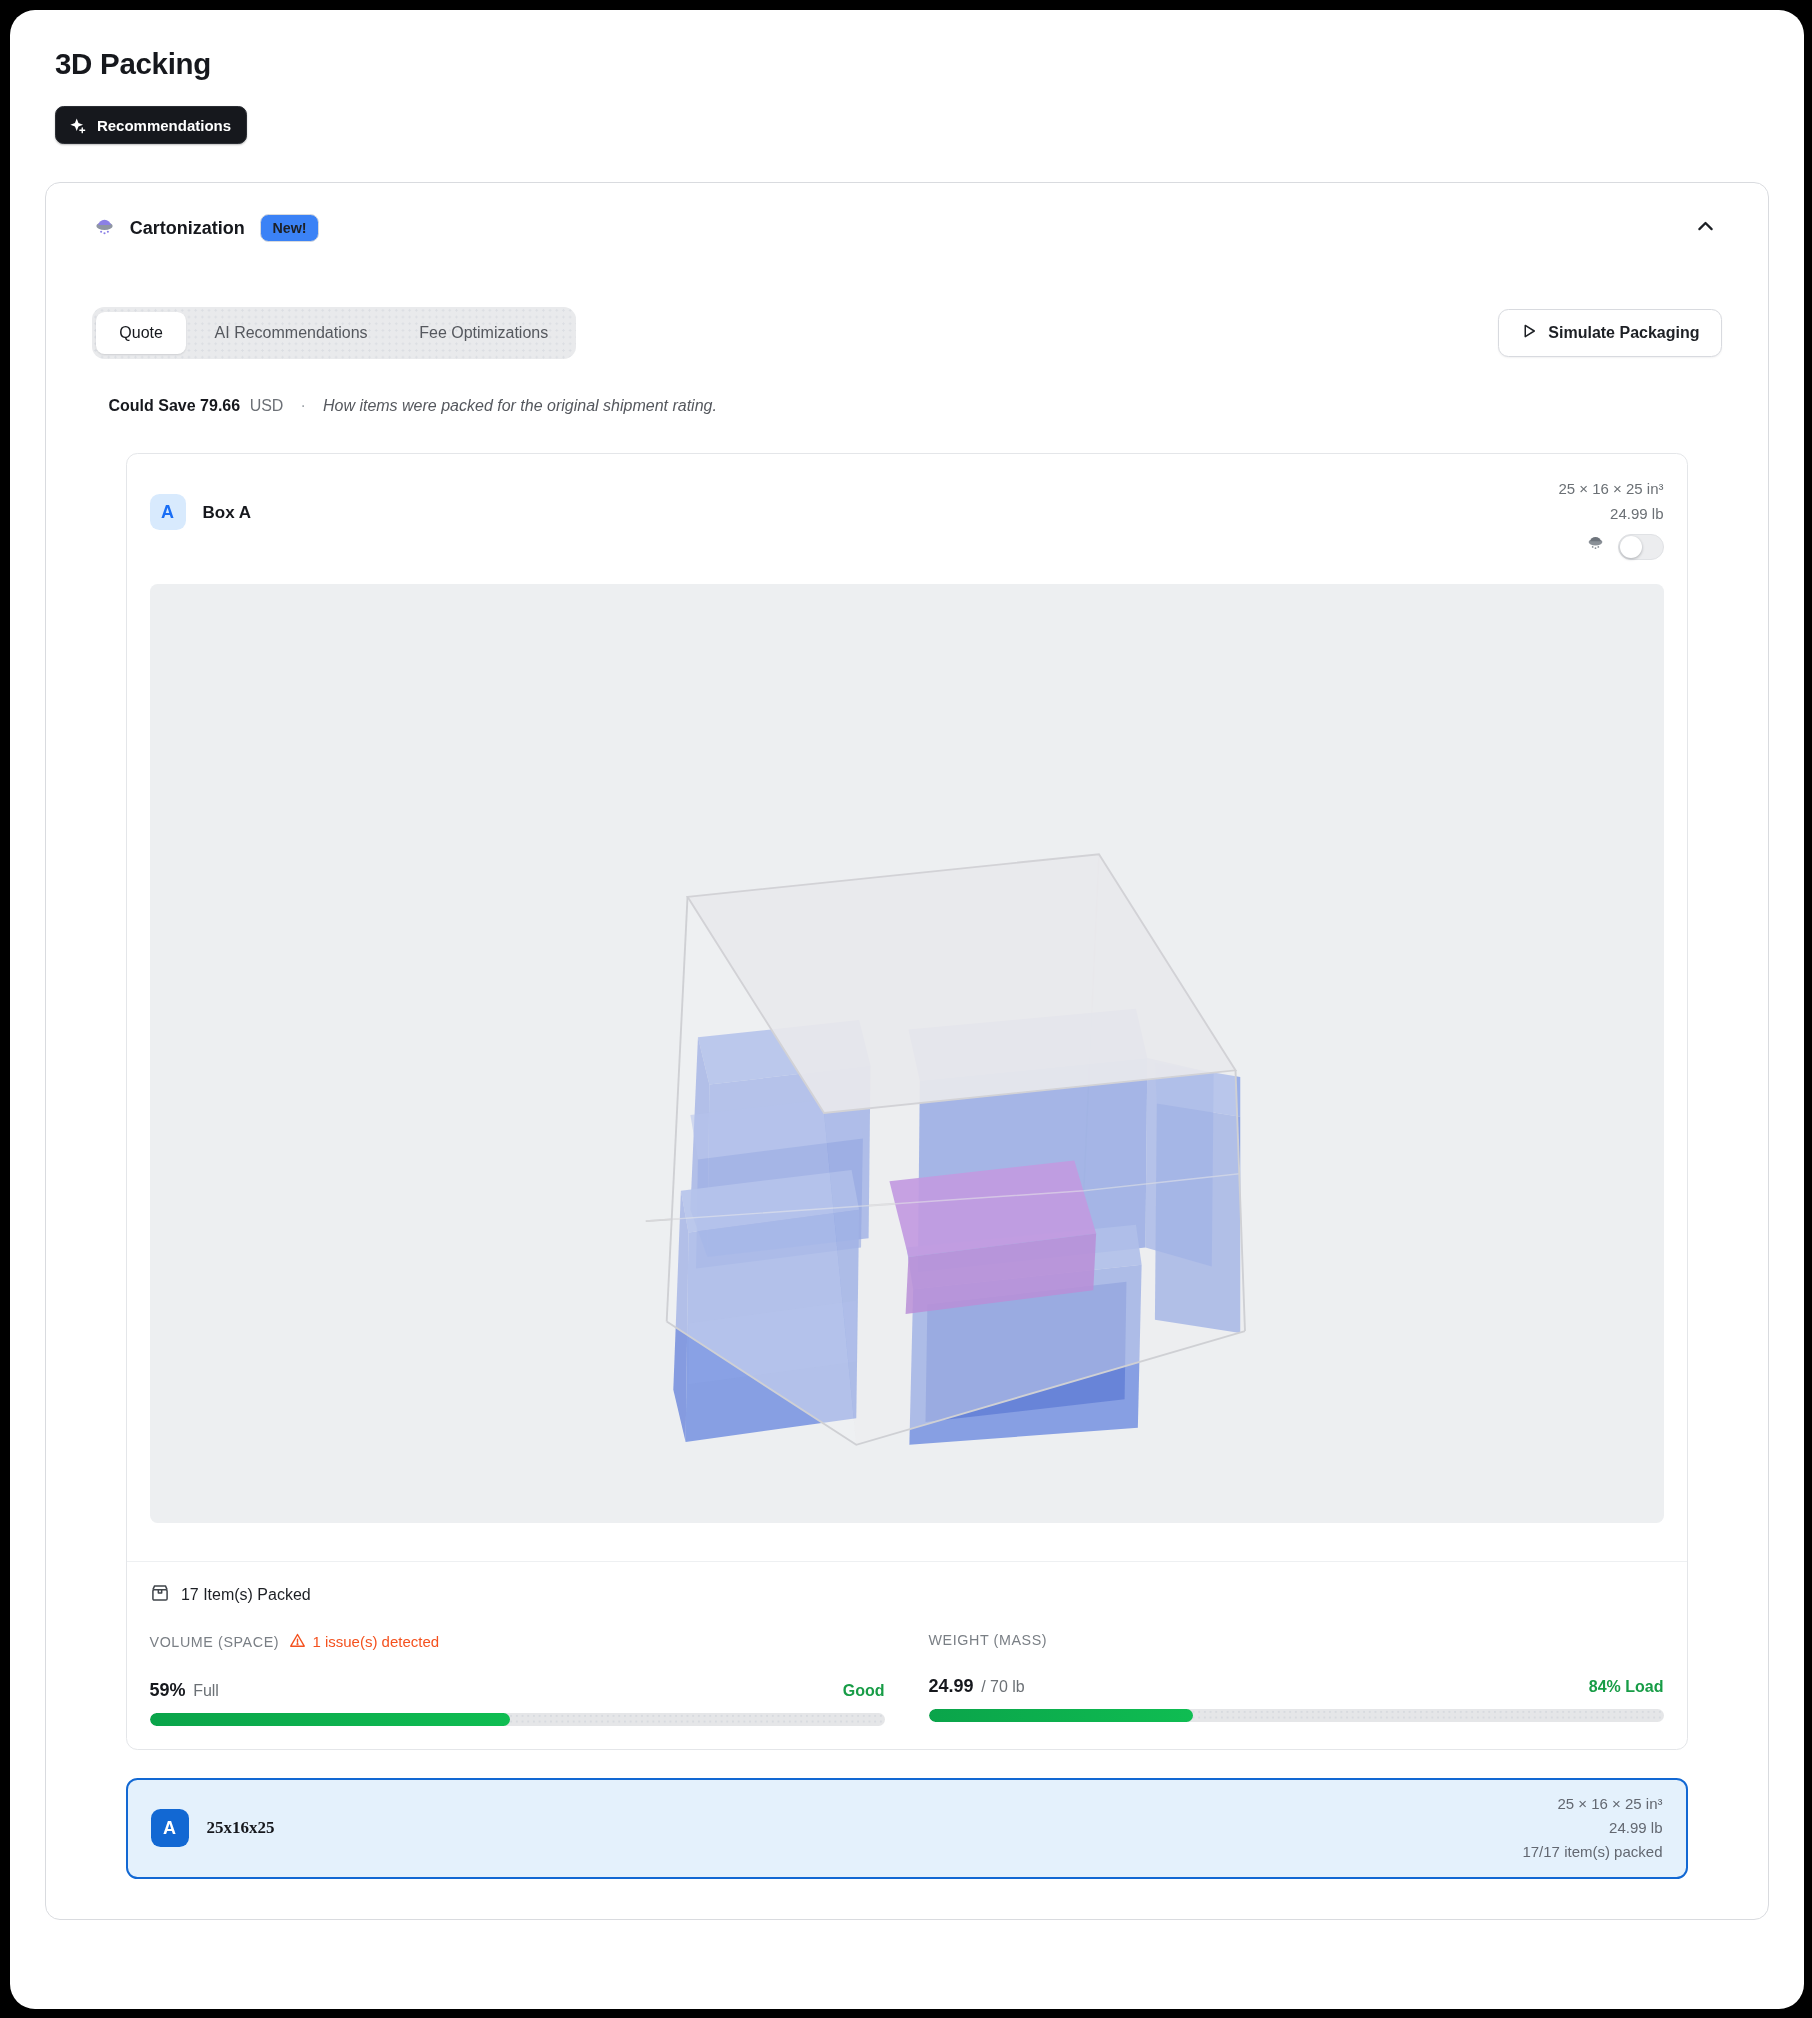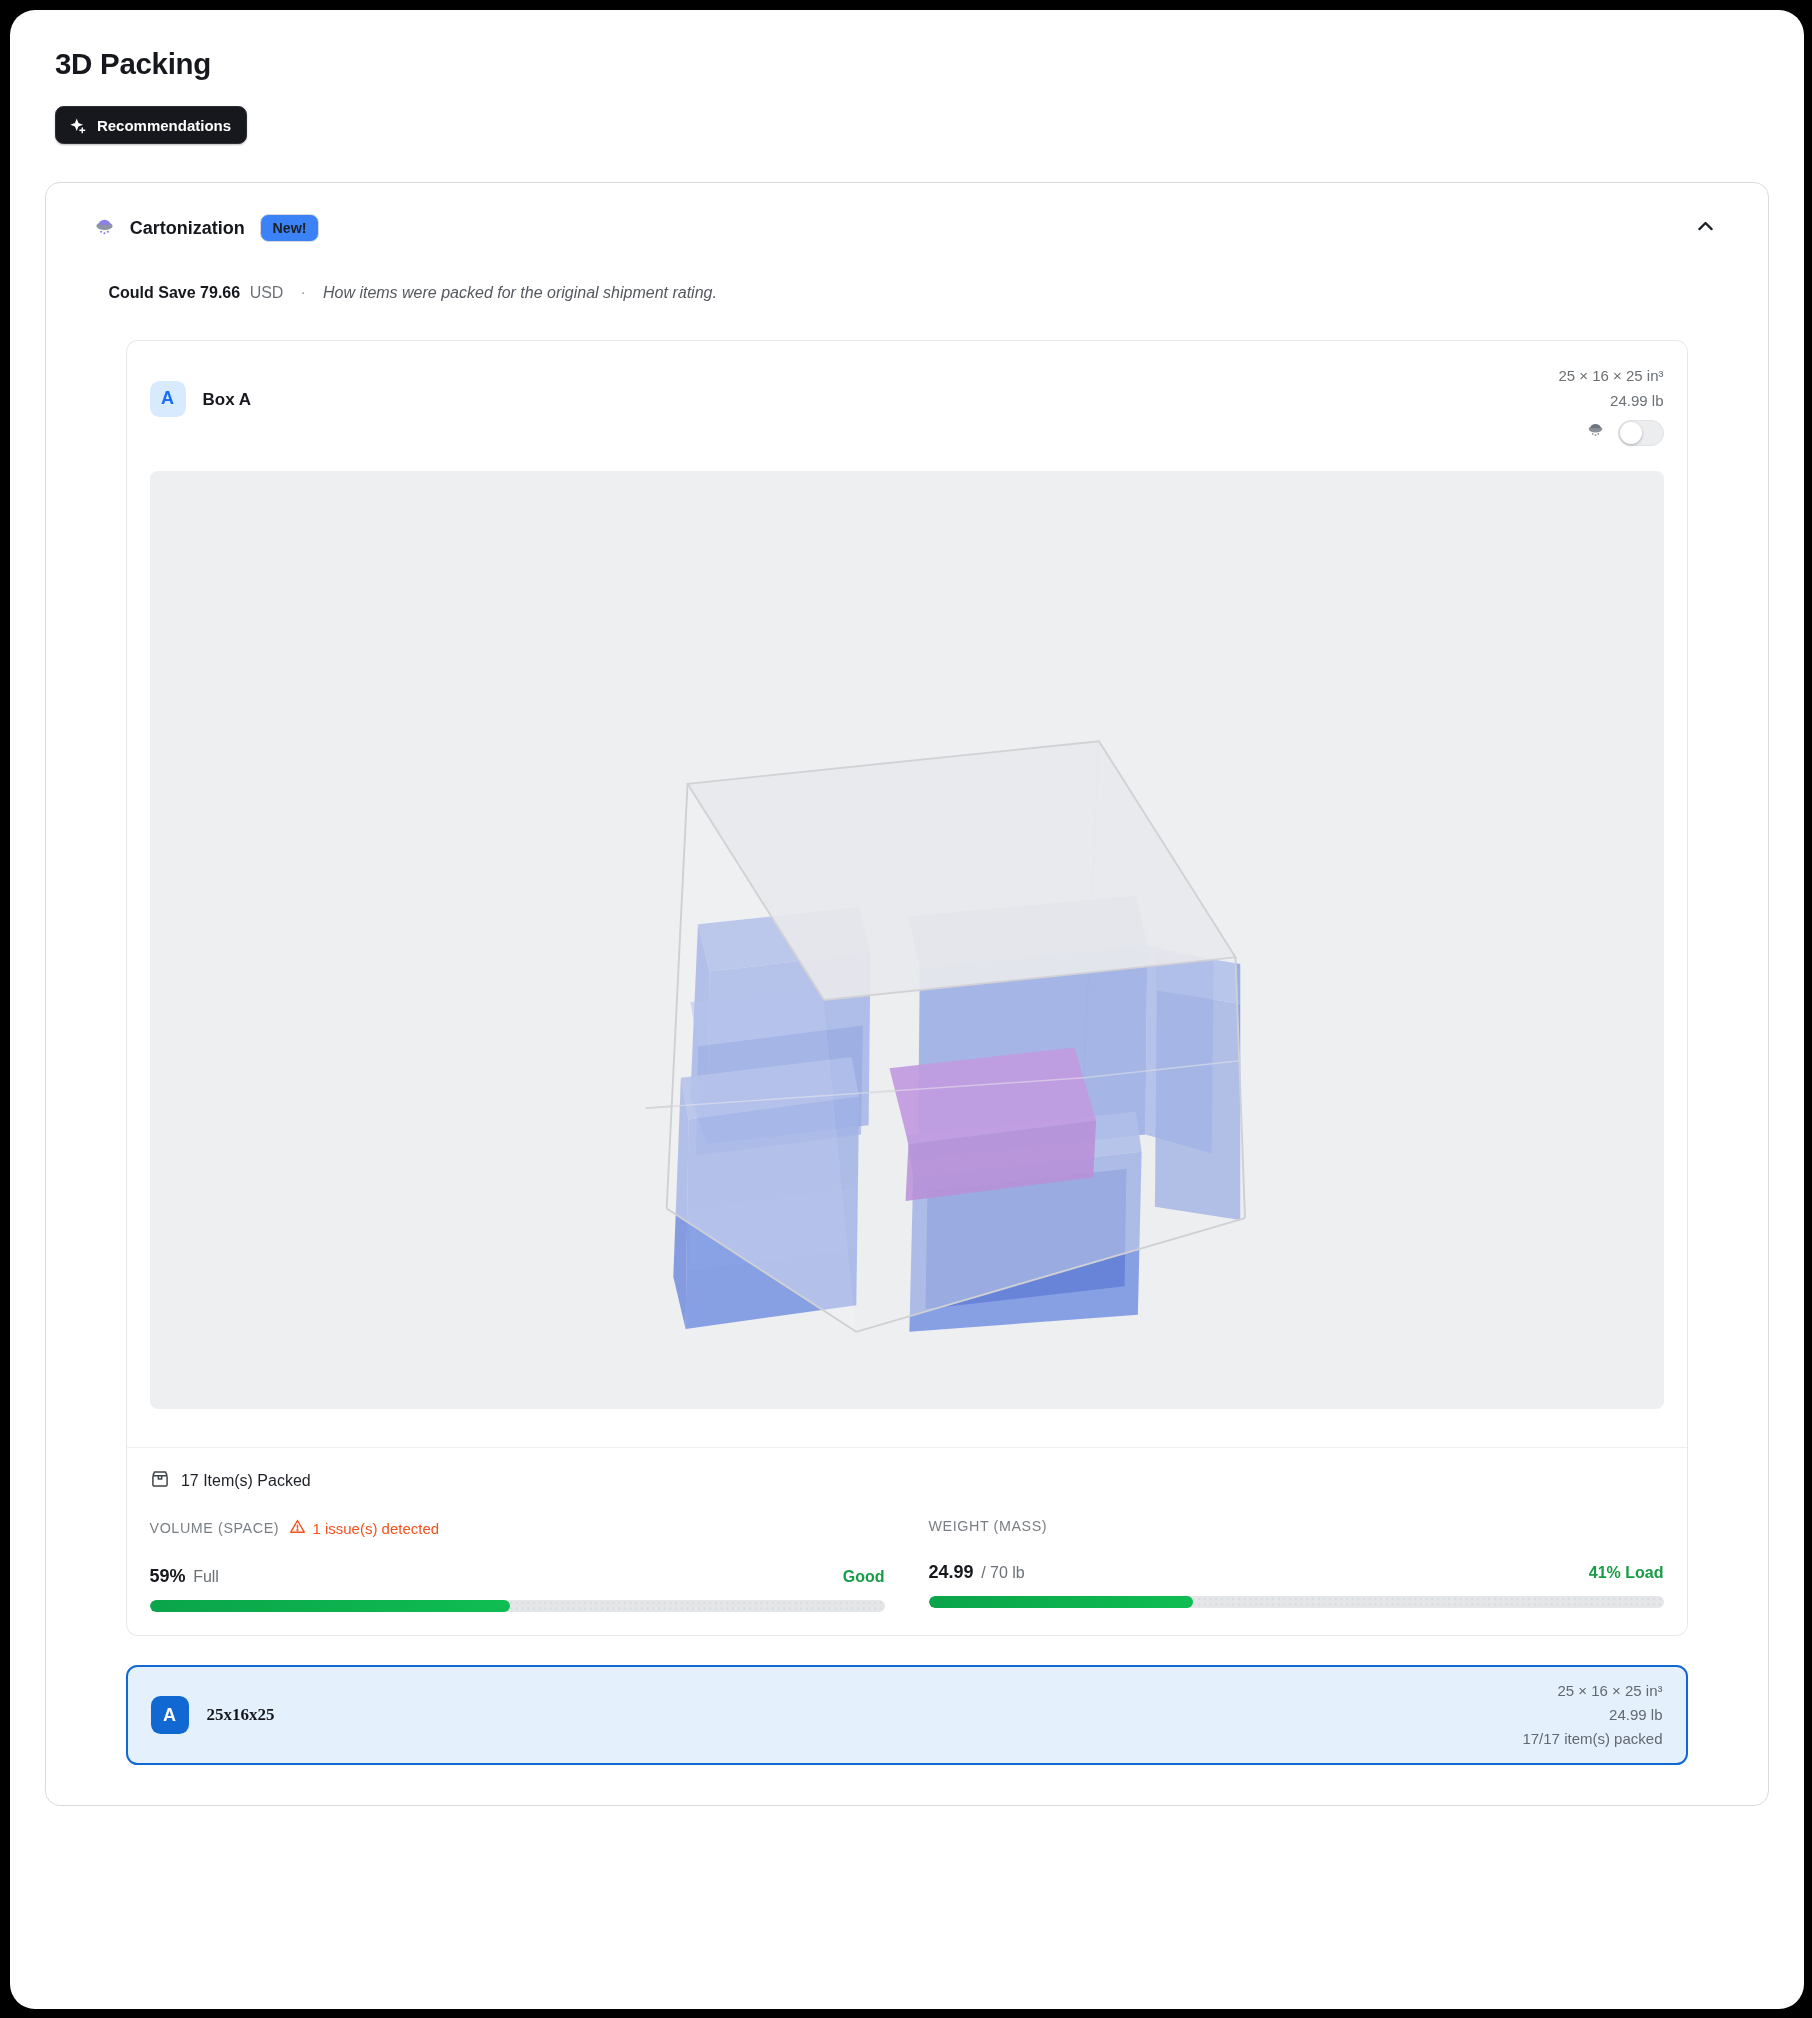--- a/index.html
+++ b/index.html
@@ -143,20 +143,35 @@
       <span class="new-badge">New!</span>
       <button class="chevron-btn">
         <span>
           <svg width="21" height="21" viewBox="0 0 24 24" fill="none">
             <path d="M5 15 L12 8 L19 15" stroke="#1d2025" stroke-width="2.6" stroke-linecap="round" stroke-linejoin="round"></path>
           </svg>
         </span>
       </button>
     </div>
 
+    <div class="controls-row">
+      <div class="tabs">
+        <button class="tab active">Quote</button>
+        <button class="tab">AI Recommendations</button>
+        <button class="tab">Fee Optimizations</button>
+      </div>
+      <button class="simulate-btn">
+        <span>
+          <svg width="18" height="18" viewBox="0 0 24 24" fill="none">
+            <path d="M7 4.5 L19 12 L7 19.5 Z" stroke="#1d2025" stroke-width="2" stroke-linejoin="round"></path>
+          </svg>
+        </span>
+        <span>Simulate Packaging</span>
+      </button>
+    </div>
 
     <div class="savings-row">
       <span class="savings-strong">
         <span>Could Save</span>
         <span>79.66</span>
       </span>
       <span class="savings-cur">USD</span>
       <span class="savings-dot">·</span>
       <span class="savings-note">How items were packed for the original shipment rating.</span>
     </div>
@@ -269,21 +284,21 @@
             </div>
           </div>
 
           <div>
             <div class="stat-label-row">
               <span class="stat-label">WEIGHT (MASS)</span>
             </div>
             <div class="stat-value-row">
               <span class="stat-big">24.99</span>
               <span class="stat-suffix">/ 70 lb</span>
-              <span class="stat-status">41% Load</span>
+              <span class="stat-status">84% Load</span>
             </div>
             <div class="progress-track">
               <div class="progress-fill" style="width: 36%;"></div>
             </div>
           </div>
         </div>
       </div>
     </div>
 
     <div class="selected-card">

